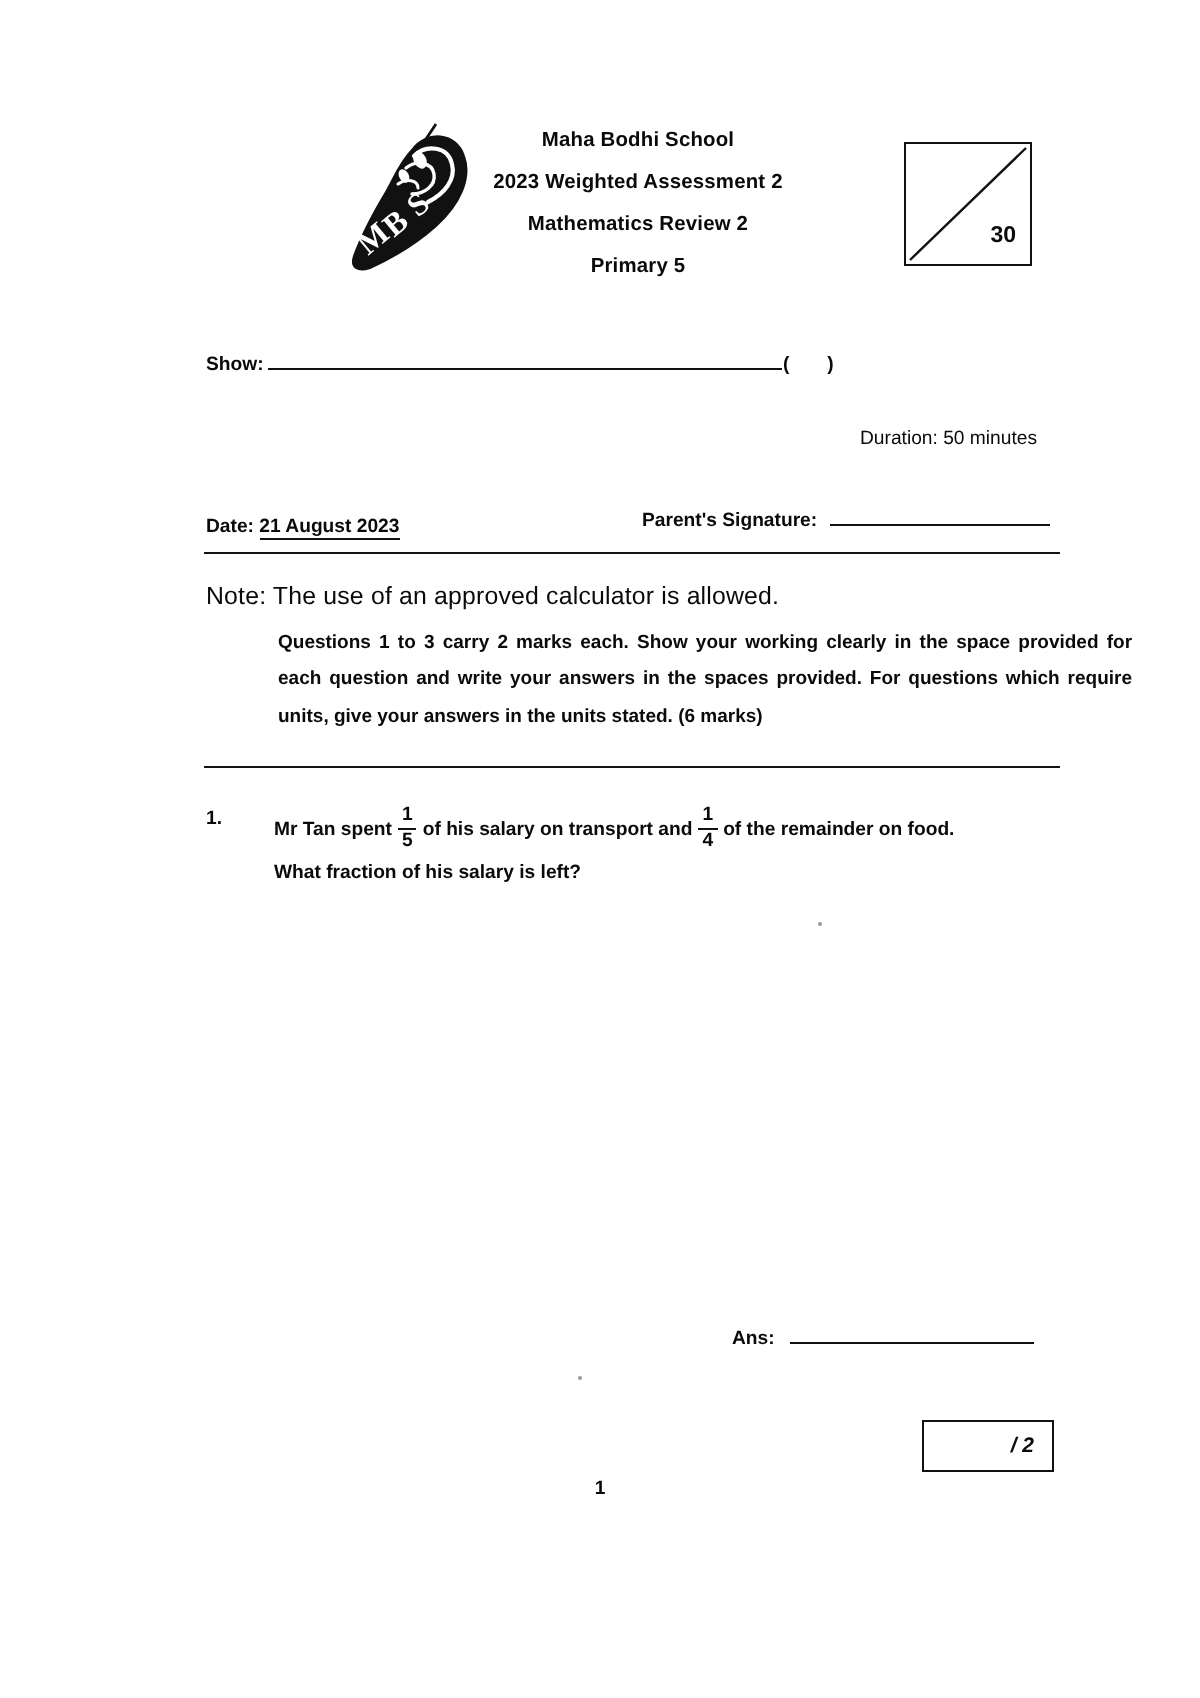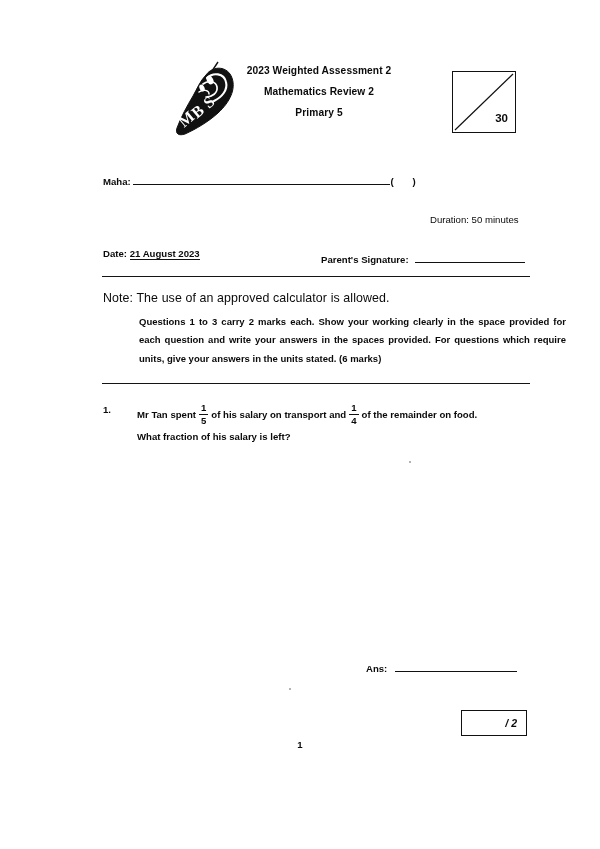--- a/index.html
+++ b/index.html
@@ -251,43 +251,44 @@
 
       <g fill="#ffffff" font-family="Liberation Serif, serif" font-weight="bold" font-size="16">
         <text x="18" y="72" transform="rotate(-40 18 72)">M</text>
         <text x="31" y="63" transform="rotate(-40 31 63)">B</text>
         <text x="43" y="53" transform="rotate(-40 43 53)">S</text>
       </g>
     </svg>
   </div>
 
   <div class="header-titles">
+    <div class="line">Maha Bodhi School</div>
     <div class="line">2023 Weighted Assessment 2</div>
     <div class="line">Mathematics Review 2</div>
     <div class="line">Primary 5</div>
   </div>
 
   <div class="marks-total-box">
     <svg class="diag" width="62" height="60" viewBox="0 0 62 60">
       <line x1="2" y1="58" x2="60" y2="2" stroke="#111" stroke-width="1.2"></line>
     </svg>
     <span class="total-val">30</span>
   </div>
 
   <div class="field-row" style="left:103px; top:173px;">
-    <span class="lbl">Maha:</span>
+    <span class="lbl">Show:</span>
     <span class="blank" style="width:257px;"></span><span class="paren">(</span><span style="display:inline-block;width:18px;"></span><span class="paren">)</span>
   </div>
 
 
   <div class="field-row" style="left:430px; top:213px;">
     <span>Duration: 50 minutes</span>
   </div>
 
-  <div class="field-row" style="left:103px; top:247px;">
+  <div class="field-row" style="left:103px; top:257px;">
     <span class="lbl">Date:</span>
     <span class="underlined-val">21 August 2023</span>
   </div>
 
   <div class="field-row" style="left:321px; top:251px;text-align:right;">
     <span class="lbl">Parent's Signature:</span>
     <span class="blank" style="width:110px; margin-left:4px;"></span>
   </div>
 
   <div class="hrule" style="top:276px;"></div>

